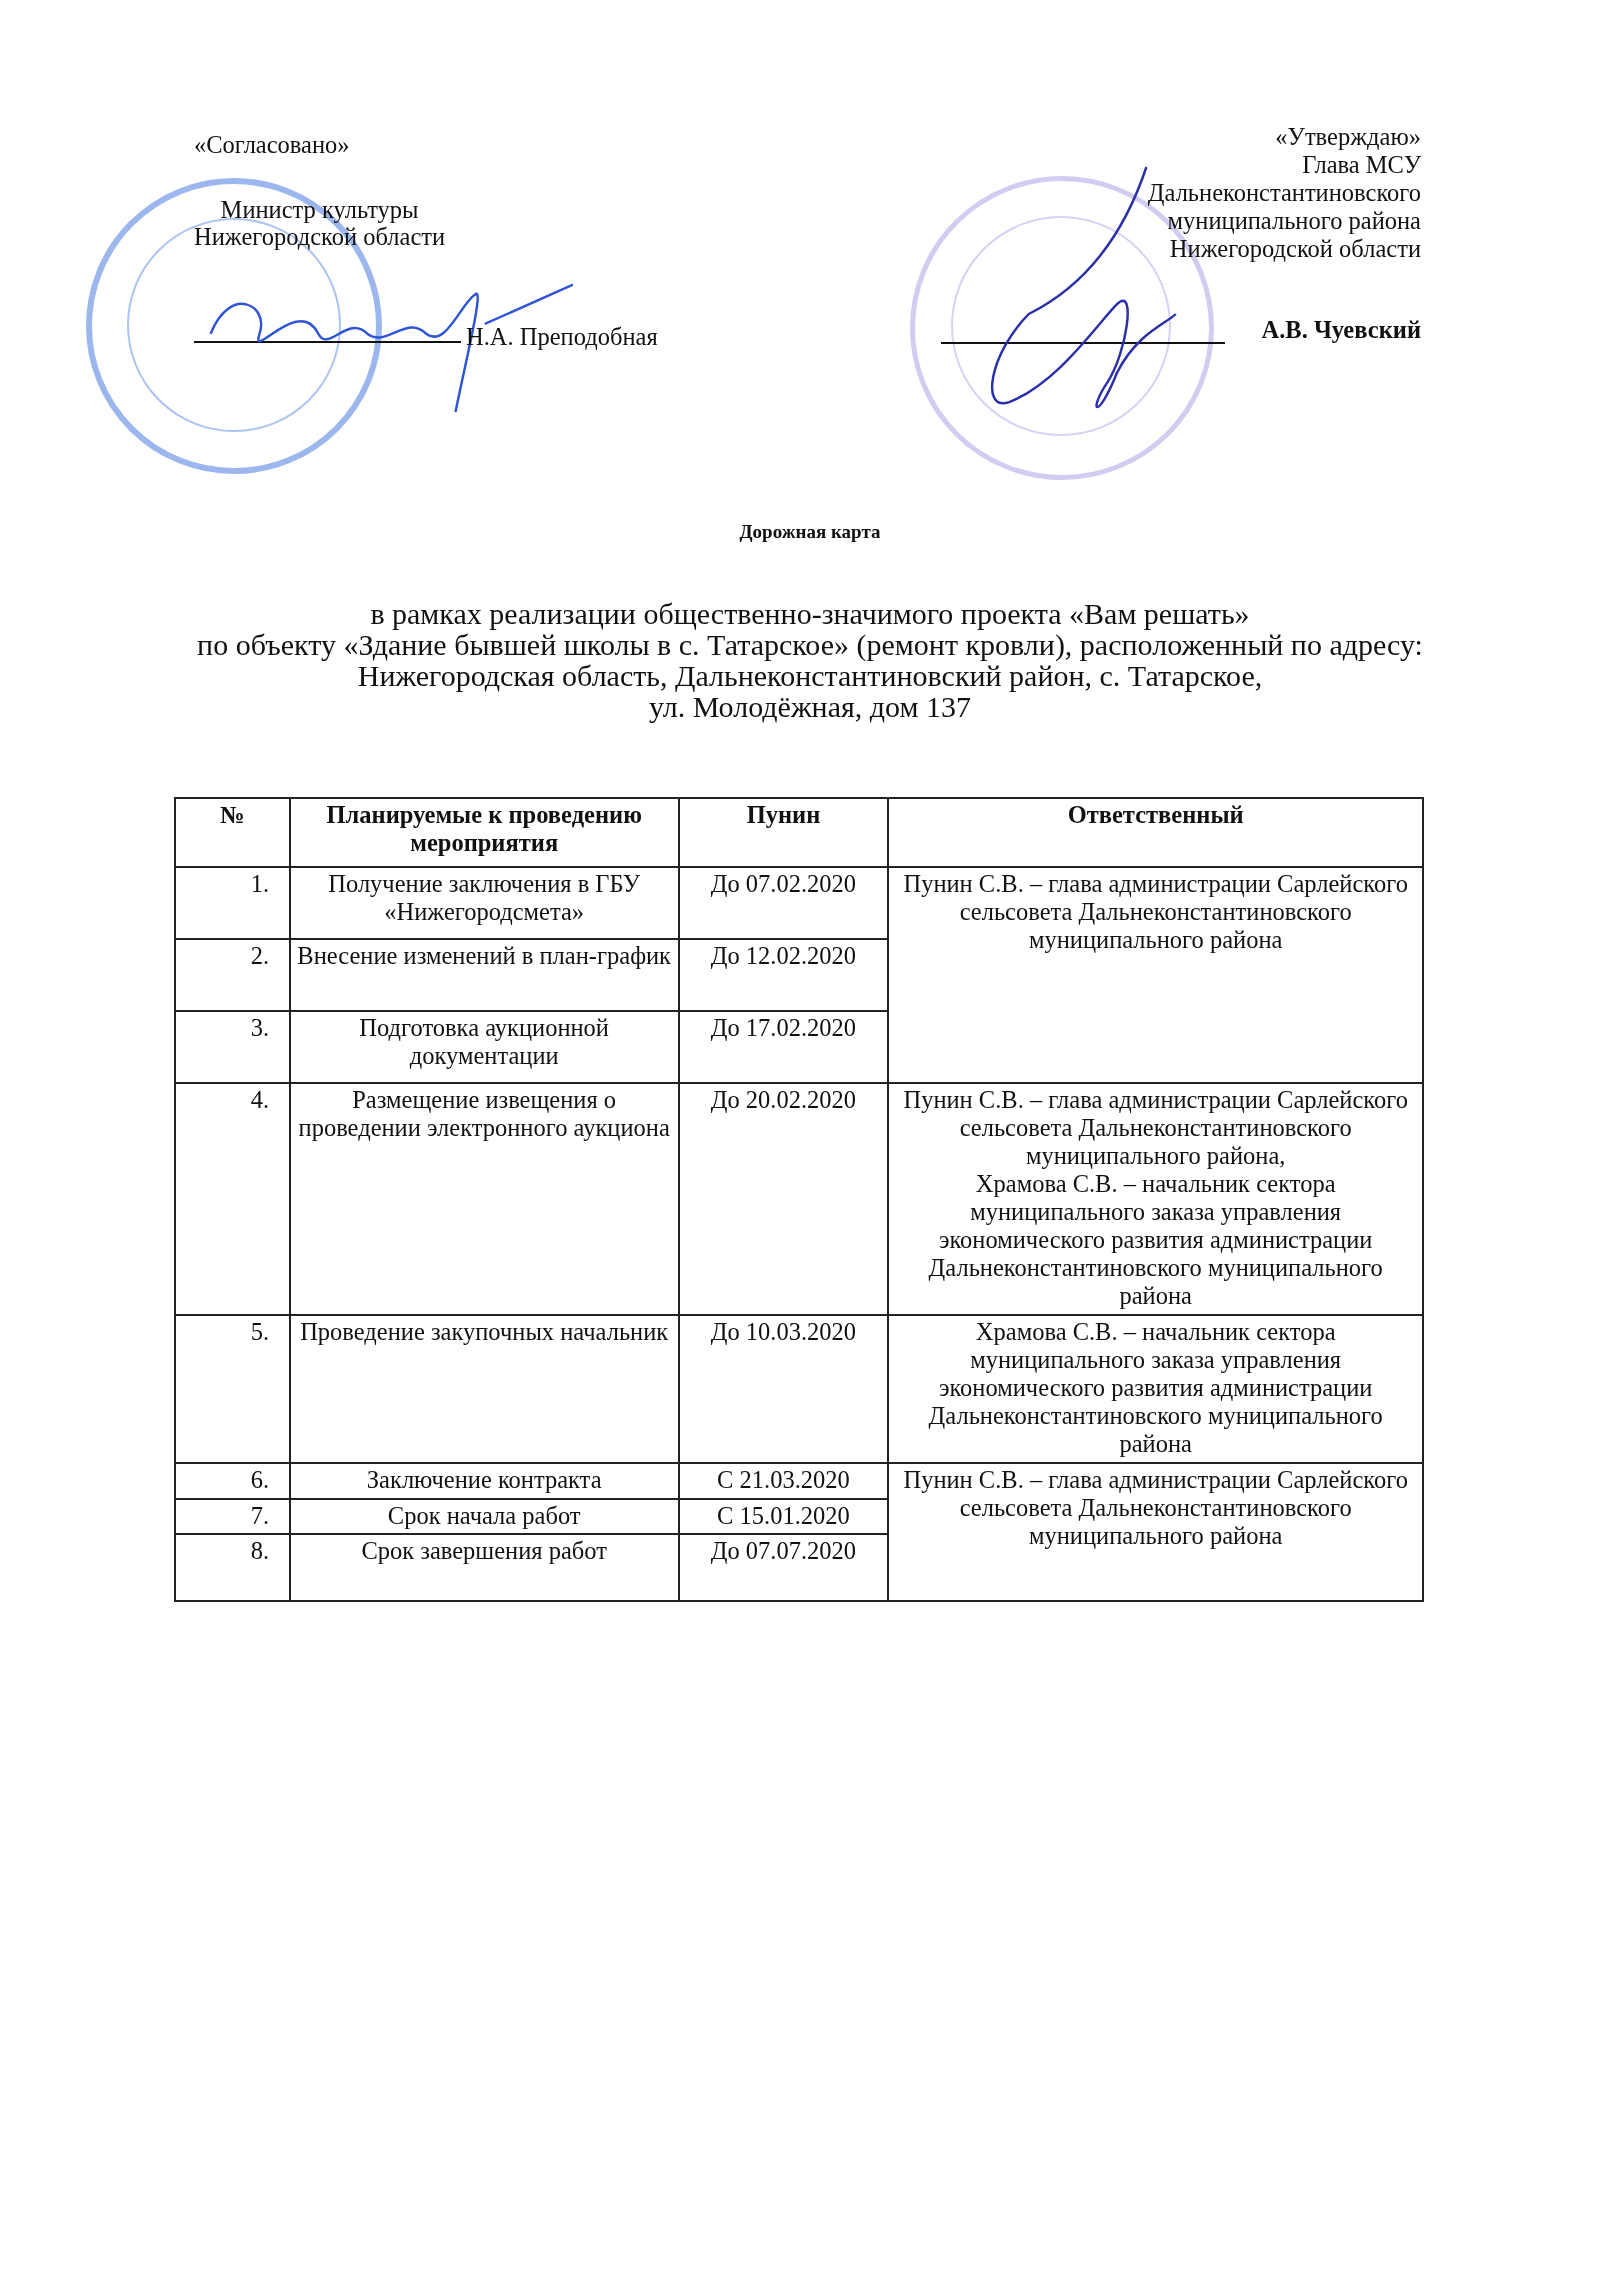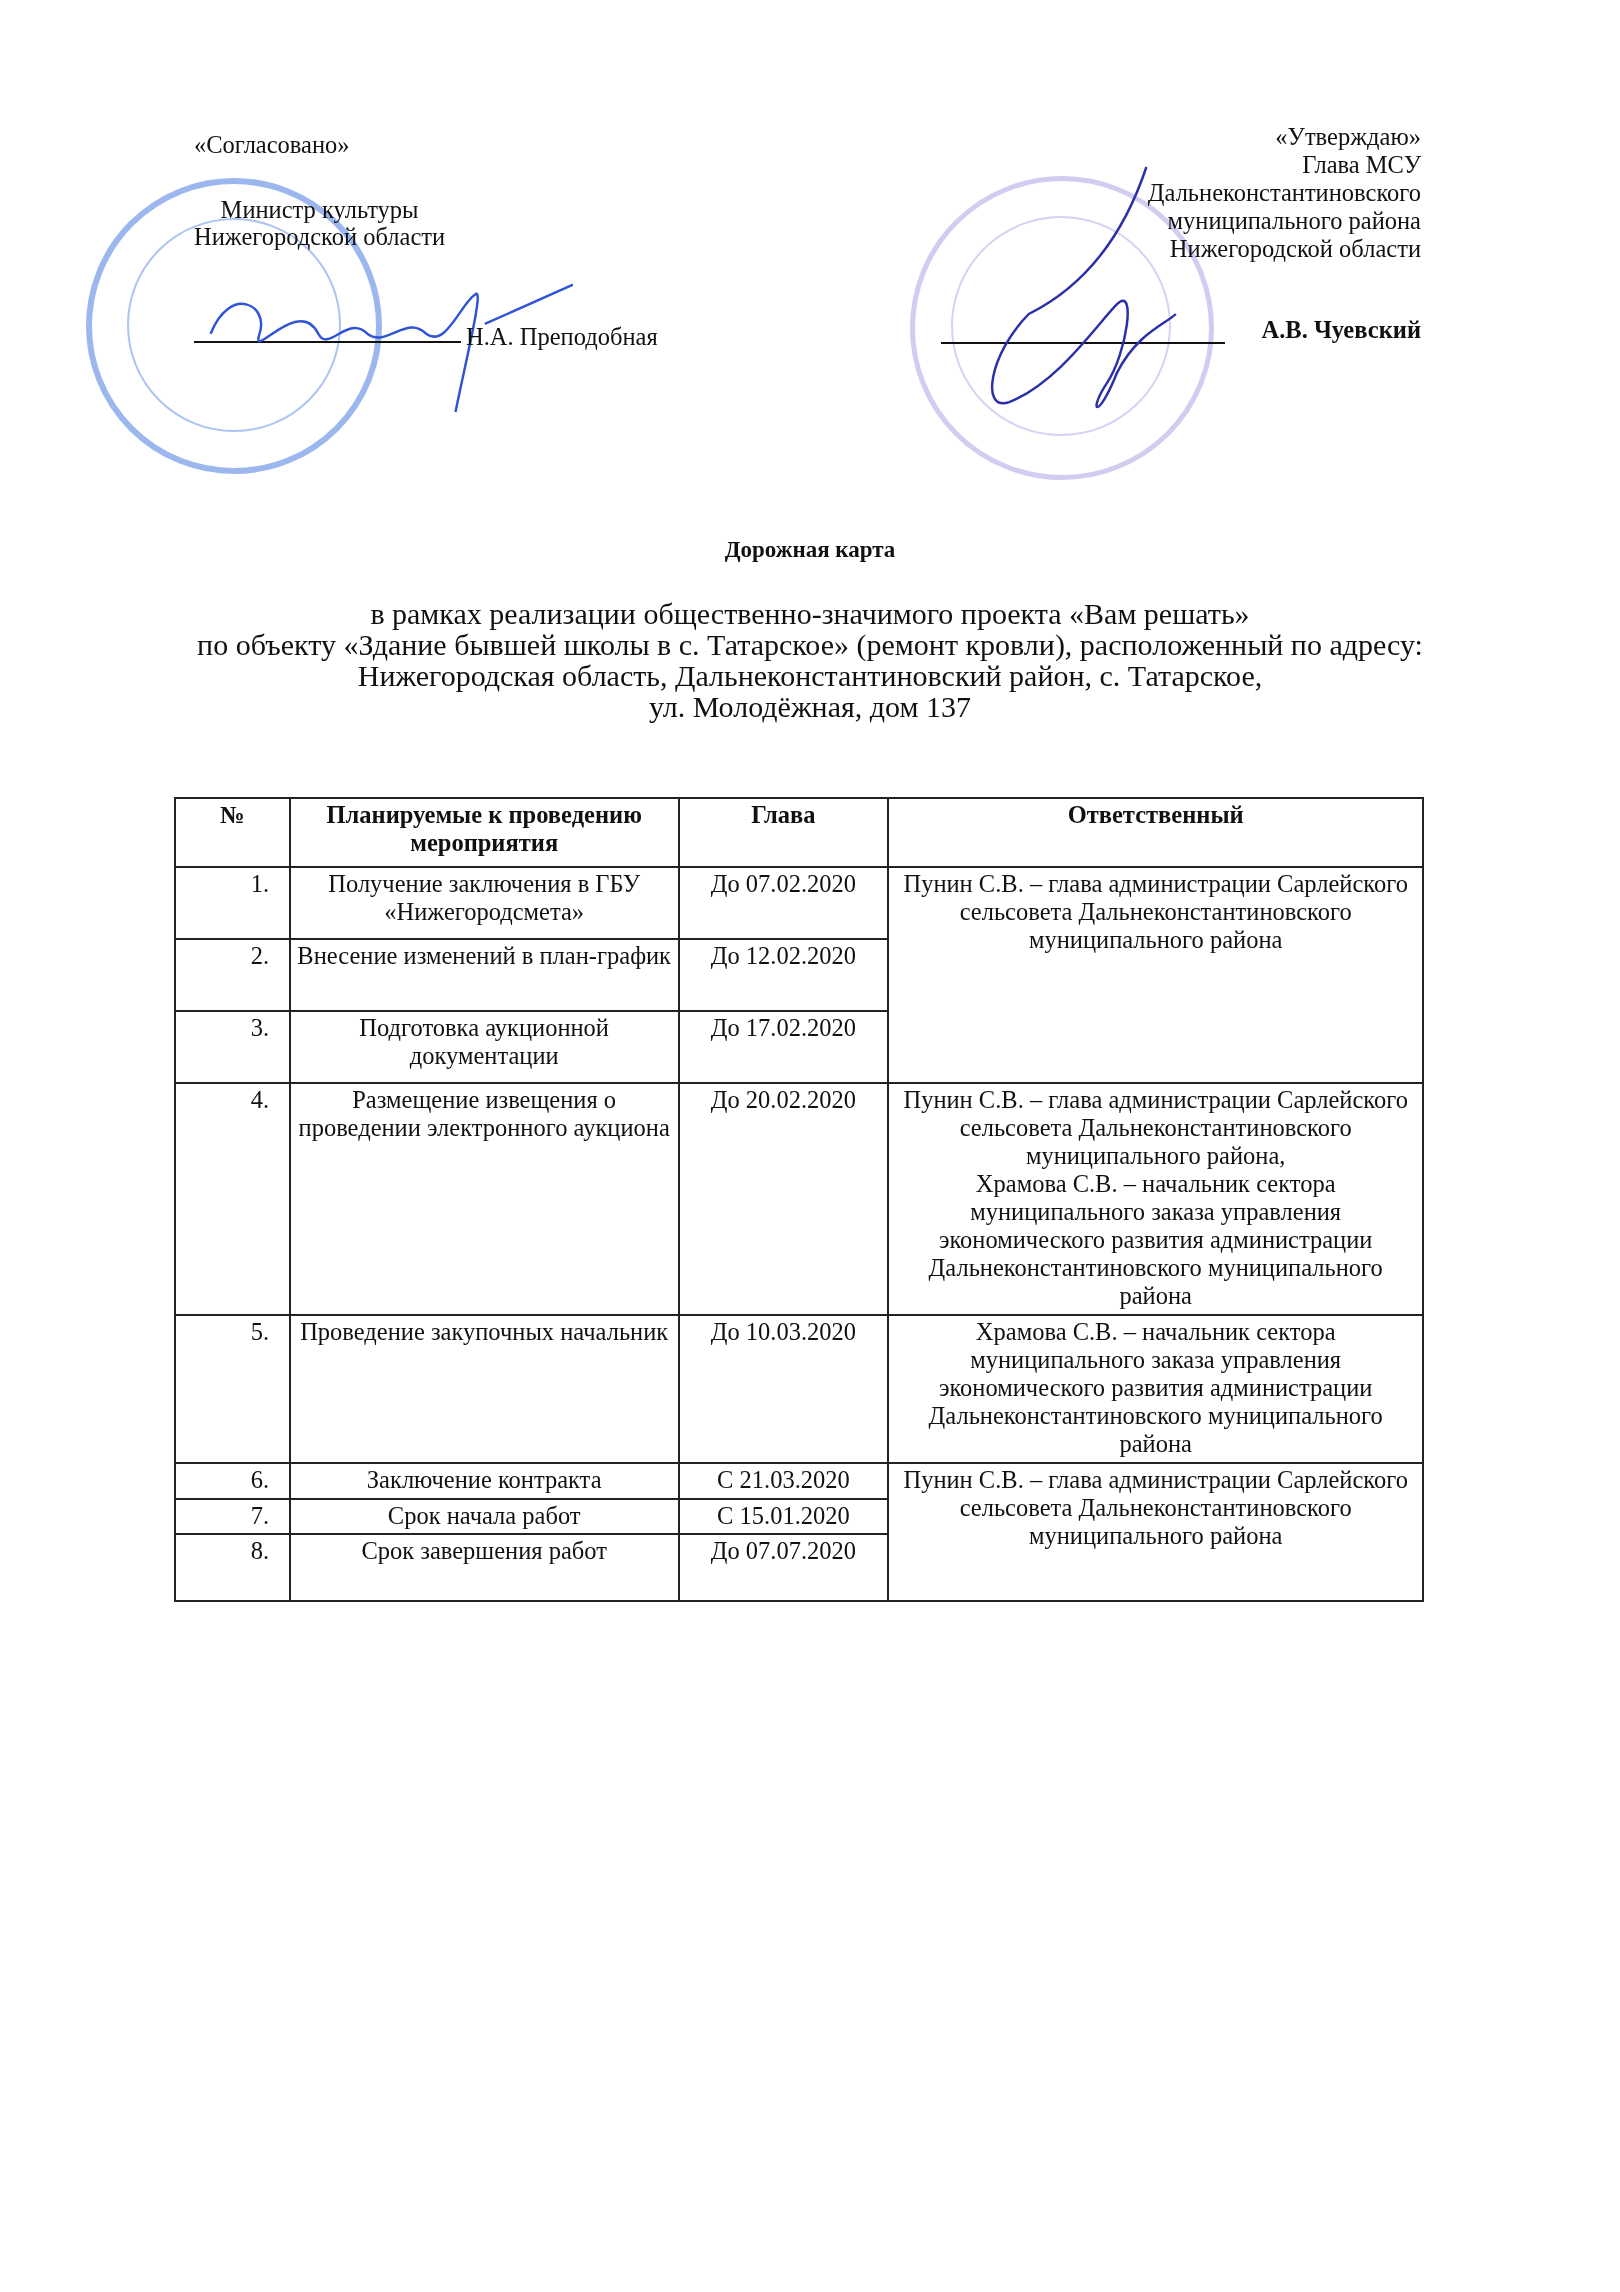--- a/index.html
+++ b/index.html
@@ -23,21 +23,21 @@
   .approved-name { right: 199px; top: 316px; font-weight: bold; }
 
   
   .stamp { border-radius: 50%; }
   .stamp-left { left: 86px; top: 178px; width: 284px; height: 284px; border: 6.9px solid #4a7be0; opacity: .55; }
   .stamp-left-inner { left: 127px; top: 218px; width: 210px; height: 210px; border: 2.9px solid #4a7be0; opacity: .45; }
   .stamp-right { left: 910px; top: 176px; width: 294px; height: 294px; border: 5.9px solid #9b8ee0; opacity: .45; }
   .stamp-right-inner { left: 951px; top: 216px; width: 216px; height: 216px; border: 2.9px solid #9b8ee0; opacity: .4; }
 
   
-  .doc-title { left: 0; width: 1620px; top: 537px; text-align: center; font-weight: bold; font-size: 23px; }
+  .doc-title { left: 0; width: 1620px; top: 521px; text-align: center; font-weight: bold; font-size: 19px; }
   .doc-sub { left: 147px; width: 1326px; top: 598px; text-align: center; font-size: 30px; line-height: 31px; }
 
   
   table.road {
     position: absolute; left: 174px; top: 797px; width: 1250px;
     border-collapse: collapse; font-size: 24.5px; line-height: 28px;
   }
   table.road th, table.road td {
     border: 2px solid #222; vertical-align: top; padding: 2px 5.9px 3.9px 5.9px; text-align: center;
   }
@@ -84,21 +84,21 @@
   <div>по объекту «Здание бывшей школы в с. Татарское» (ремонт кровли), расположенный по адресу:</div>
   <div>Нижегородская область, Дальнеконстантиновский район, с. Татарское,</div>
   <div>ул. Молодёжная, дом 137</div>
 </div>
 
 <table class="road">
   <thead>
     <tr>
       <th class="c1">№</th>
       <th class="c2">Планируемые к проведению мероприятия</th>
-      <th class="c3">Глава</th>
+      <th class="c3">Пунин</th>
       <th>Ответственный</th>
     </tr>
   </thead>
   <tbody>
     <tr style="height:72px">
       <td class="num">1.</td>
       <td>Получение заключения в ГБУ «Нижегородсмета»</td>
       <td>До 07.02.2020</td>
       <td rowspan="3">Пунин С.В. – глава администрации Сарлейского сельсовета Дальнеконстантиновского муниципального района</td>
     </tr>

